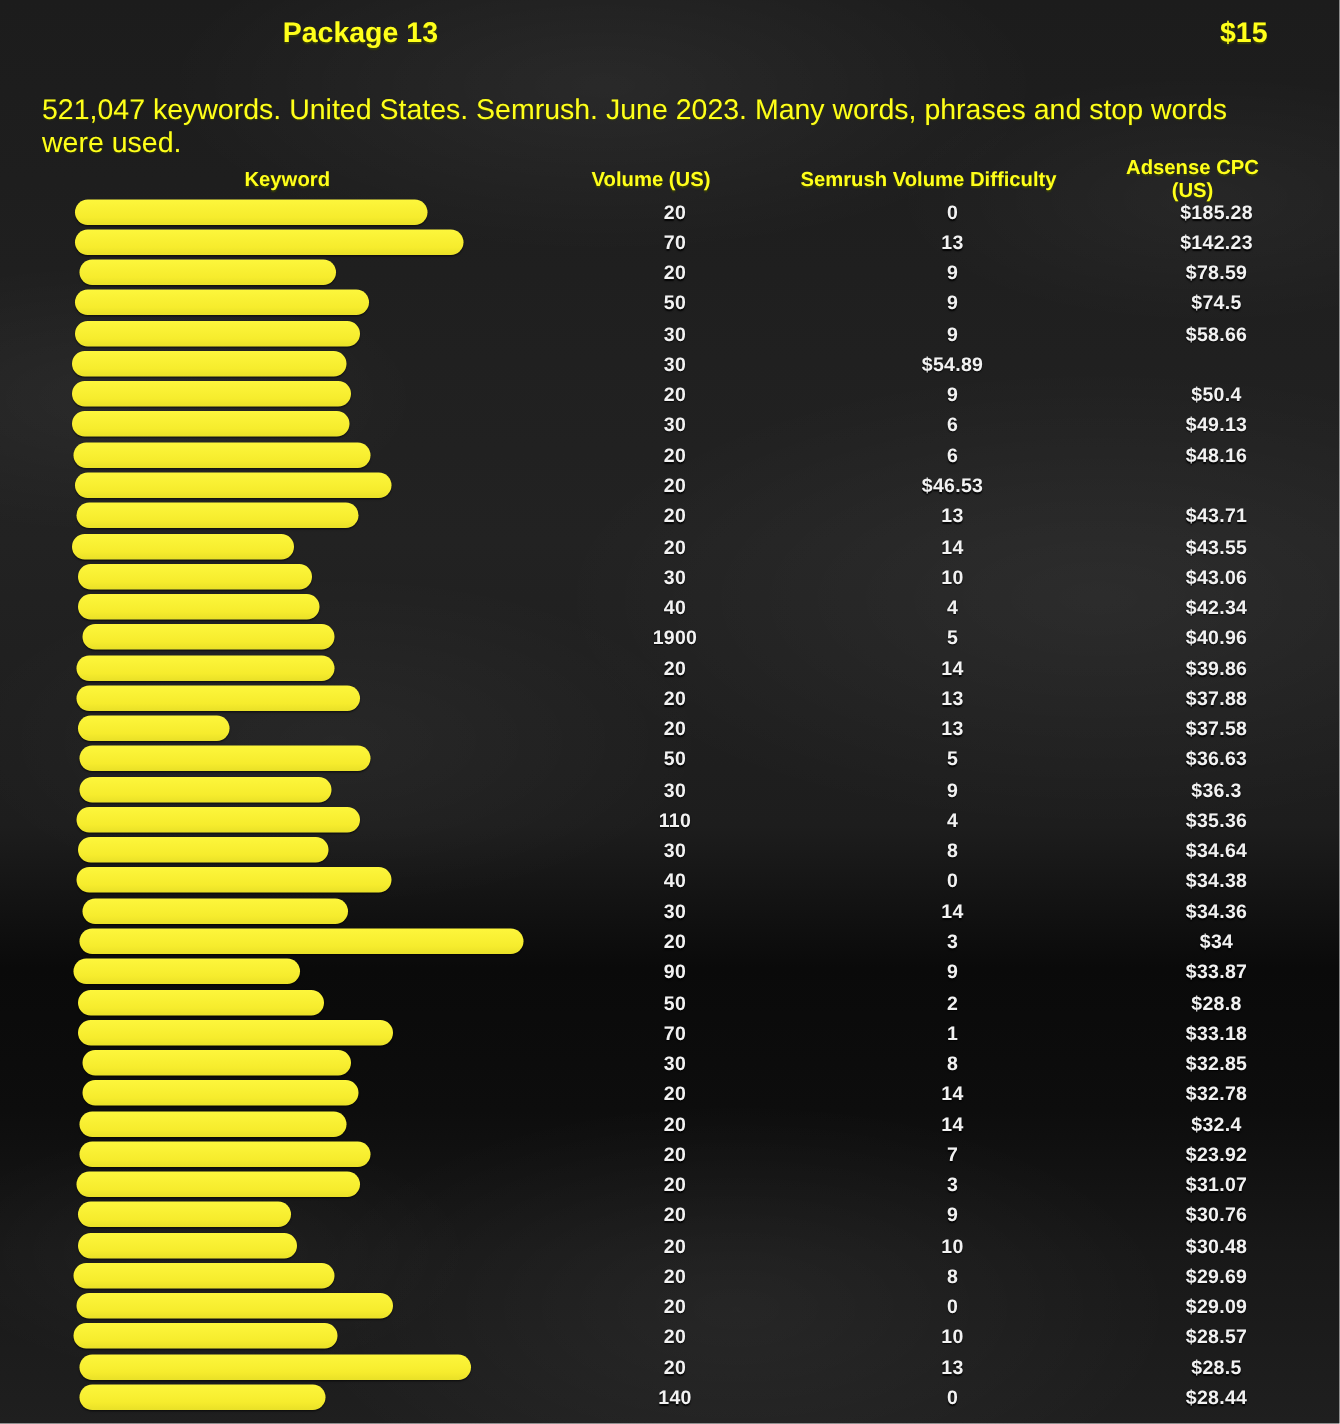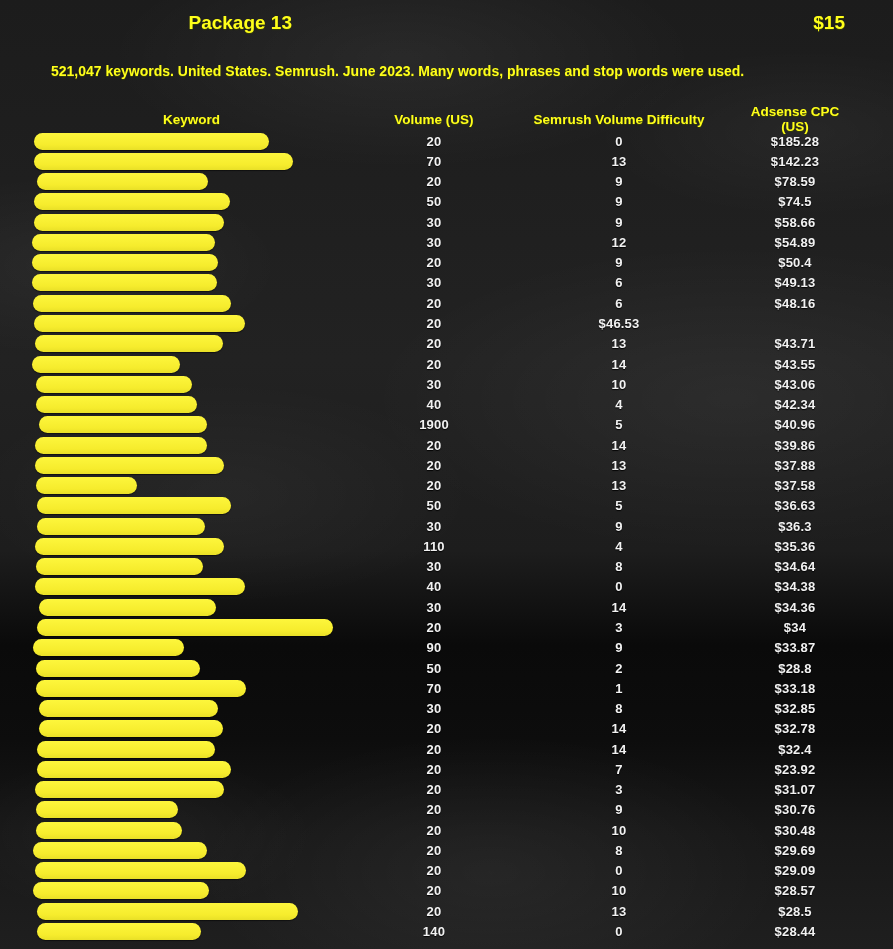--- a/index.html
+++ b/index.html
@@ -20,36 +20,36 @@
   .toplabel{
     position:absolute;top:10px;height:26px;line-height:26px;
     font-size:19px;font-weight:bold;text-align:right;
     color:var(--accent,#ffff1a);
     text-shadow:0 1px 1px rgba(60,70,0,0.8);
   }
   #lbl-package{left:92px;width:200px;}
   #lbl-category{left:518px;width:200px;}
   #lbl-price{left:745px;width:100px;}
   .subtitle{
-    position:absolute;left:51px;top:63px;width:820px;
-    font-size:14px;font-weight:bold;color:var(--accent,#ffff1a);
+    position:absolute;left:28px;top:63px;width:820px;
+    font-size:19px;font-weight:normal;color:var(--accent,#ffff1a);
     text-shadow:0 1px 1px rgba(60,70,0,0.8);
   }
   .grid-row{
     display:grid;grid-template-columns:369px 130px 240px 112px;
     align-items:center;
   }
   .col-headers{
     position:absolute;left:0;top:104px;width:851px;height:22px;
     font-size:13.5px;font-weight:bold;color:var(--accent,#ffff1a);
     text-shadow:0 1px 1px rgba(60,70,0,0.8);
   }
   .col-headers .cell{text-align:center;}
   .col-headers .cell.kw{padding-left:14px;}
-  #rows{position:absolute;left:0;top:131px;width:851px;}
+  #rows{position:absolute;left:0;top:131px;width:851px;padding-left:16px;}
   .row{height:20.28px;}
   .row .cell{
     text-align:center;font-size:13px;font-weight:bold;
     color:#f2f2f2;letter-spacing:0.2px;
     text-shadow:0 1px 1px rgba(0,0,0,0.9);
   }
   .kw-cell{height:100%;display:flex;align-items:center;}
   .bar{
     height:17px;border-radius:9px;
     background:linear-gradient(180deg,#fdf63c 0%,#f6ec2d 70%,#e9e027 100%);
@@ -117,21 +117,20 @@
     <div class="cell vol">30</div>
     <div class="cell diff">9</div>
     <div class="cell cpc">$58.66</div>
   </div>
 
   <div class="row grid-row">
     <div class="kw-cell">
       <div class="bar" style="margin-left: 32px; width: 183px;"></div>
     </div>
     <div class="cell vol">30</div>
-    <div class="cell diff">12</div>
     <div class="cell cpc">$54.89</div>
   </div>
 
   <div class="row grid-row">
     <div class="kw-cell">
       <div class="bar" style="margin-left: 32px; width: 186px;"></div>
     </div>
     <div class="cell vol">20</div>
     <div class="cell diff">9</div>
     <div class="cell cpc">$50.4</div>

